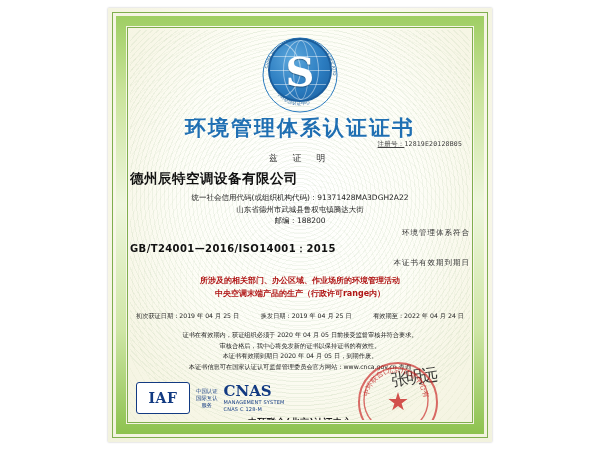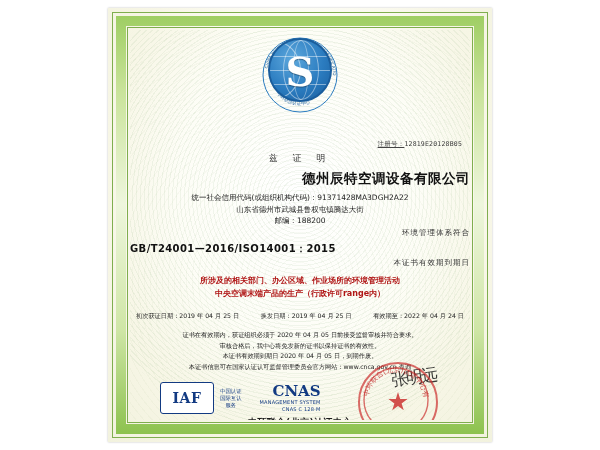--- a/index.html
+++ b/index.html
@@ -177,21 +177,21 @@
     text-align: center;
     font-size: 9px;
     color: #333;
     letter-spacing: 6px;
   }
 
   .company {
     position: absolute;
     left: 0; right: 0;
     top: 140px;
-    text-align: right;
+    text-align: left;
     font-size: 13.5px;
     font-weight: bold;
     color: #111;
     letter-spacing: .5px;
   }
 
   .meta {
     position: absolute;
     left: 0; right: 0;
     top: 162px;
@@ -284,41 +284,40 @@
     width: 20px; height: 20px;
     margin: -10px 0 0 -10px;
     background: rgba(200,30,30,.85);
     clip-path: polygon(50% 0%, 61% 35%, 98% 35%, 68% 57%, 79% 91%, 50% 70%, 21% 91%, 32% 57%, 2% 35%, 39% 35%);
   }
   .seal svg { display: block; }
 
   
   .logos {
     position: absolute;
-    left: 30px;
+    left: 6px;
     top: 352px;
     display: flex;
     align-items: center;
     gap: 6px;
   }
   .iaf {
     width: 52px; height: 30px;
     border: 1.6px solid #123a82;
     border-radius: 3px;
     display: flex; align-items: center; justify-content: center;
     font-family: "DejaVu Serif", "Liberation Serif", serif;
     font-weight: bold;
     font-size: 14px;
     color: #123a82;
     letter-spacing: .5px;
     background: #fff;
   }
   .cnas {
-    text-align: right;
-    margin-left: 12px;
+    text-align: left;
   }
   .cnas .mark {
     font-family: "DejaVu Serif", "Liberation Serif", serif;
     font-weight: bold;
     font-size: 15px;
     color: #123a82;
     letter-spacing: 0px;
     line-height: 15px;
   }
   .cnas .ms {
@@ -386,20 +385,21 @@
           <div class="mer a"></div>
           <div class="mer b"></div>
           <div class="mer c"></div>
           <div class="par" style="top:16px"></div>
           <div class="par" style="top:30px"></div>
           <div class="par" style="top:44px"></div>
           <div class="s">S</div>
         </div>
       </div>
 
+      <div class="title">环境管理体系认证证书</div>
 
       <div class="cert-no">
         <span class="lbl">注册号：</span><span class="val">12819E20128B05</span>
       </div>
 
       <div class="hereby">兹 证 明</div>
 
       <div class="company">德州辰特空调设备有限公司</div>
 
       <div class="meta">

